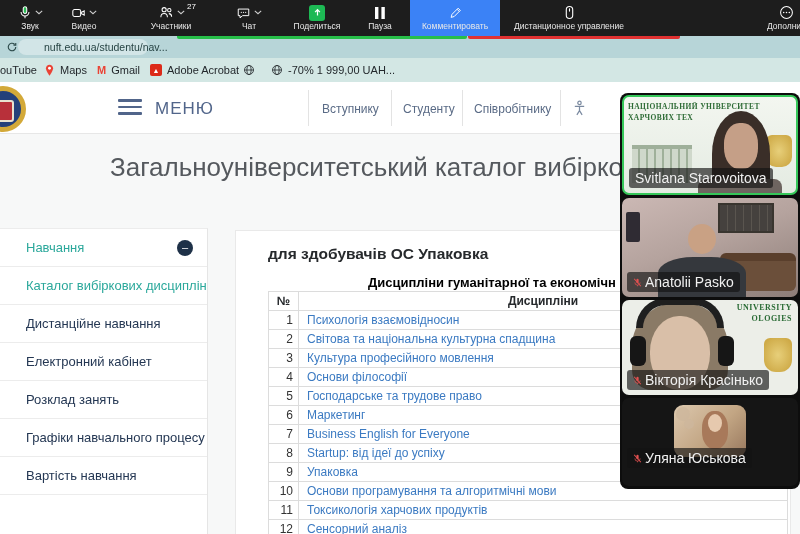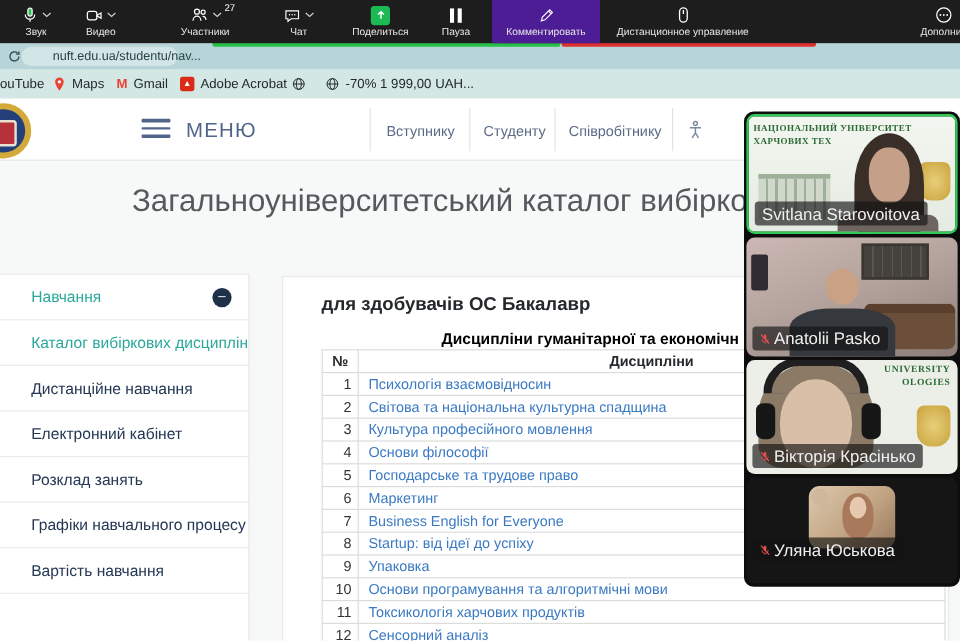--- a/index.html
+++ b/index.html
@@ -2,21 +2,21 @@
 <html><head>
 <meta charset="utf-8">
 <style>
   * { box-sizing: border-box; margin: 0; padding: 0; }
   html, body { width: 800px; height: 534px; overflow: hidden; font-family: "Liberation Sans", sans-serif; }
   .stage { position: relative; width: 800px; height: 534px; background:#f7f8f8; overflow:hidden; }
 
   
   .zt { position:absolute; top:0; left:0; width:800px; height:36px; background:#1d1d1d; z-index:70; }
   .zt-item { position:absolute; top:0; height:36px; display:flex; flex-direction:column; align-items:center; justify-content:center; gap:2px; color:#e8e8e8; cursor:pointer; }
-  .zt-item.hl { background:#4c1d95; }
+  .zt-item.hl { background:#3b82f6; }
   .zt-ico { height:15px; display:flex; align-items:center; gap:3px; }
   .zt-lbl { font-size:8.5px; line-height:1; white-space:nowrap; color:#e8e8e8; }
   .badge27 { position:absolute; top:2px; right:10px; font-size:8px; color:#fff; }
   .share-sq { width:16px; height:16px; border-radius:3px; background:#1db954; display:flex; align-items:center; justify-content:center; }
 
   
   .url-strip { position:absolute; top:36px; left:0; width:800px; height:22px; background:#b7d5d8; z-index:40; }
   .url-pill { position:absolute; left:18px; top:3px; width:130px; height:16px; background:rgba(255,255,255,.38); border-radius:8px; }
   .url-text { position:absolute; left:44px; top:5px; font-size:10.5px; color:#274444; white-space:nowrap; }
   .banner { position:absolute; top:21px; height:18px; display:flex; align-items:center; gap:6px; z-index:45; border-radius:2px;margin-left:32px; }
@@ -318,21 +318,21 @@
     </div>
     <div class="sb-item">
       <span>Графіки навчального процесу</span>
     </div>
     <div class="sb-item">
       <span>Вартість навчання</span>
     </div>
   </div>
 
   <div class="card">
-    <div class="card-subtitle">для здобувачів ОС Бакалавр</div>
+    <div class="card-subtitle">для здобувачів ОС Упаковка</div>
     <div class="table-title">Дисципліни гуманітарної та економічн</div>
     <table class="courses">
       <thead>
         <tr>
           <th class="num-col">№</th>
           <th>Дисципліни</th>
         </tr>
       </thead>
       <tbody>
     <tr>

